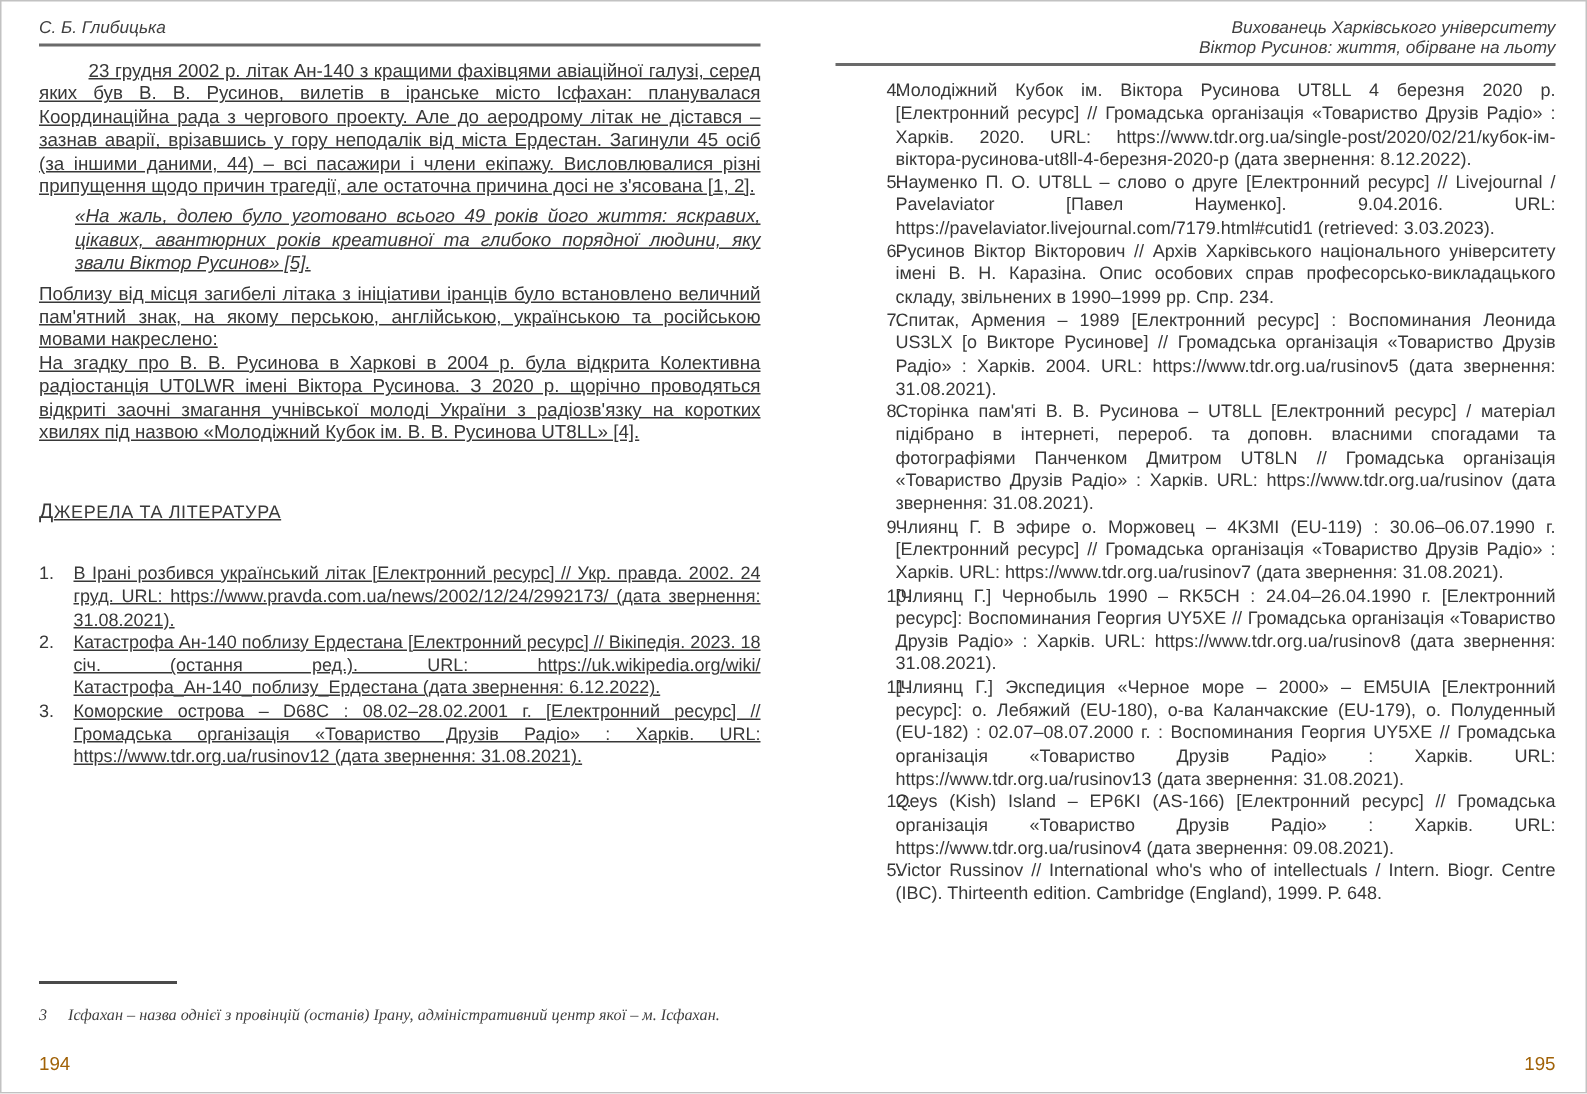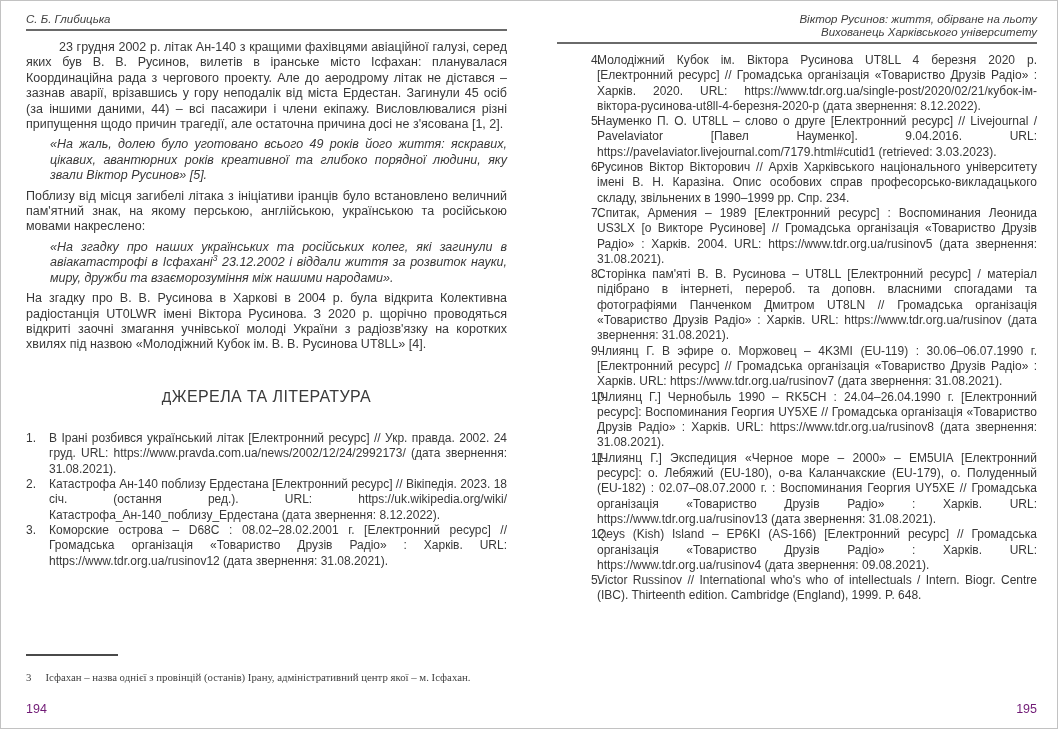--- a/index.html
+++ b/index.html
@@ -20,33 +20,33 @@
   .running-head {
     font-style:italic;
     font-size:11.5px;
     line-height:13px;
     color:#3f3f3f;
     white-space:nowrap;
   }
   .running-head.right { text-align:right; }
   .head-rule { height:2px; background:#6a6a6a; margin-top:3px; }
 
-  .body-block { margin-top:9px; font-size:12.5px; line-height:15.4px; text-align:justify; }
+  .body-block { margin-top:9px; font-size:12.5px; line-height:15.4px; text-align:justify;text-decoration:underline; }
   .body-block p { margin:0; }
   p.indent { text-indent:33px; }
   blockquote.quote {
     margin:5px 0 5px 24px;
     font-style:italic;
     text-align:justify;
   }
   .sup { vertical-align:super; font-size:8.5px; line-height:0; }
 
   .section-heading {
-    text-align:center;
-    font-size:16px;
+    text-align:left;
+    font-size:12px;
     letter-spacing:0.4px;
     margin:36px 0 26px 0;
     color:#3a3a3a;
   }
   .section-heading::first-letter { font-size:14px; }
 
   ol.refs { margin:0; padding:0; list-style:none; font-size:12px; line-height:15.3px; text-align:justify; }
   ol.refs li { position:relative; padding-left:23px; margin:0; }
   ol.refs li .ref-num { position:absolute; left:0; top:0; }
   .page-right ol.refs { margin-top:9px; padding-left:17px; }
@@ -54,63 +54,63 @@
 
   .footnote-rule {
     position:absolute; left:0; bottom:62px;
     width:92px; height:2px; background:#4a4a4a;
   }
   .footnote {
     position:absolute; left:0; bottom:34px; width:100%;
     font-family:"Liberation Serif","DejaVu Serif",serif;
     font-size:10.8px; line-height:13px; color:#3f3f3f;
     text-align:justify;
+    font-style:italic;
   }
   .footnote .fn-num { margin-right:14px; }
 
   .page-number {
     position:absolute; bottom:2px;
-    font-size:12.5px; color:#701a75;
+    font-size:12.5px; color:#a16207;
   }
   .page-number.left  { left:0; }
   .page-number.right { right:0; text-align:left; }
 </style>
 </head>
 <body>
 
 <div class="scan">
 
   <div class="page page-left">
     <div class="running-head">С. Б. Глибицька</div>
     <div class="head-rule"></div>
 
     <div class="body-block">
       <p class="indent">23 грудня 2002 р. літак Ан-140 з кращими фахівцями авіаційної галузі, серед яких був В. В. Русинов, вилетів в іранське місто Ісфахан: планувалася Координаційна рада з чергового проекту. Але до аеродрому літак не дістався – зазнав аварії, врізавшись у гору неподалік від міста Ердестан. Загинули 45 осіб (за іншими даними, 44) – всі пасажири і члени екіпажу. Висловлювалися різні припущення щодо причин трагедії, але остаточна причина досі не з'ясована [1, 2].</p>
       <blockquote class="quote">«На жаль, долею було уготовано всього 49 років його життя: яскравих, цікавих, авантюрних років креативної та глибоко порядної людини, яку звали Віктор Русинов» [5].</blockquote>
       <p>Поблизу від місця загибелі літака з ініціативи іранців було встановлено величний пам'ятний знак, на якому перською, англійською, українською та російською мовами накреслено:</p>
-      <blockquote class="quote"><span>«На згадку про наших українських та російських колег, які загинули в авіакатастрофі в Ісфахані</span><span class="sup">3</span><span> 23.12.2002 і віддали життя за розвиток науки, миру, дружби та взаєморозуміння між нашими народами».</span></blockquote>
       <p>На згадку про В. В. Русинова в Харкові в 2004 р. була відкрита Колективна радіостанція UT0LWR імені Віктора Русинова. З 2020 р. щорічно проводяться відкриті заочні змагання учнівської молоді України з радіозв'язку на коротких хвилях під назвою «Молодіжний Кубок ім. В. В. Русинова UT8LL» [4].</p>
 
       <div class="section-heading">ДЖЕРЕЛА ТА ЛІТЕРАТУРА</div>
 
       <ol class="refs">
         <li><span class="ref-num">1.</span><span>В Ірані розбився український літак [Електронний ресурс] // Укр. правда. 2002. 24 груд. URL: https://www.pravda.com.ua/news/2002/12/24/2992173/ (дата звернення: 31.08.2021).</span></li>
-        <li><span class="ref-num">2.</span><span>Катастрофа Ан-140 поблизу Ердестана [Електронний ресурс] // Вікіпедія. 2023. 18 січ. (остання ред.). URL: https://uk.wikipedia.org/wiki/Катастрофа_Ан-140_поблизу_Ердестана (дата звернення: 8.12.2022).</span></li>
+        <li><span class="ref-num">2.</span><span>Катастрофа Ан-140 поблизу Ердестана [Електронний ресурс] // Вікіпедія. 2023. 18 січ. (остання ред.). URL: https://uk.wikipedia.org/wiki/Катастрофа_Ан-140_поблизу_Ердестана (дата звернення: 6.12.2022).</span></li>
         <li><span class="ref-num">3.</span><span>Коморские острова – D68C : 08.02–28.02.2001 г. [Електронний ресурс] // Громадська організація «Товариство Друзів Радіо» : Харків. URL: https://www.tdr.org.ua/rusinov12 (дата звернення: 31.08.2021).</span></li>
       </ol>
     </div>
 
     <div class="footnote-rule"></div>
     <div class="footnote"><span class="fn-num">3</span><span>Ісфахан – назва однієї з провінцій (останів) Ірану, адміністративний центр якої – м. Ісфахан.</span></div>
     <div class="page-number left">194</div>
   </div>
 
   <div class="page page-right">
+    <div class="running-head right">Вихованець Харківського університету</div>
     <div class="running-head right">Віктор Русинов: життя, обірване на льоту</div>
-    <div class="running-head right">Вихованець Харківського університету</div>
     <div class="head-rule"></div>
 
     <ol class="refs">
       <li><span class="ref-num">4.</span><span>Молодіжний Кубок ім. Віктора Русинова UT8LL 4 березня 2020 р. [Електронний ресурс] // Громадська організація «Товариство Друзів Радіо» : Харків. 2020. URL: https://www.tdr.org.ua/single-post/2020/02/21/кубок-ім-віктора-русинова-ut8ll-4-березня-2020-р (дата звернення: 8.12.2022).</span></li>
       <li><span class="ref-num">5.</span><span>Науменко П. О. UT8LL – слово о друге [Електронний ресурс] // Livejournal / Pavelaviator [Павел Науменко]. 9.04.2016. URL: https://pavelaviator.livejournal.com/7179.html#cutid1 (retrieved: 3.03.2023).</span></li>
       <li><span class="ref-num">6.</span><span>Русинов Віктор Вікторович // Архів Харківського національного університету імені В. Н. Каразіна. Опис особових справ професорсько-викладацького складу, звільнених в 1990–1999 рр. Спр. 234.</span></li>
       <li><span class="ref-num">7.</span><span>Спитак, Армения – 1989 [Електронний ресурс] : Воспоминания Леонида US3LX [о Викторе Русинове] // Громадська організація «Товариство Друзів Радіо» : Харків. 2004. URL: https://www.tdr.org.ua/rusinov5 (дата звернення: 31.08.2021).</span></li>
       <li><span class="ref-num">8.</span><span>Сторінка пам'яті В. В. Русинова – UT8LL [Електронний ресурс] / матеріал підібрано в інтернеті, перероб. та доповн. власними спогадами та фотографіями Панченком Дмитром UT8LN // Громадська організація «Товариство Друзів Радіо» : Харків. URL: https://www.tdr.org.ua/rusinov (дата звернення: 31.08.2021).</span></li>
       <li><span class="ref-num">9.</span><span>Члиянц Г. В эфире о. Моржовец – 4K3MI (EU-119) : 30.06–06.07.1990 г. [Електронний ресурс] // Громадська організація «Товариство Друзів Радіо» : Харків. URL: https://www.tdr.org.ua/rusinov7 (дата звернення: 31.08.2021).</span></li>
       <li><span class="ref-num">10.</span><span>[Члиянц Г.] Чернобыль 1990 – RK5CH : 24.04–26.04.1990 г. [Електронний ресурс]: Воспоминания Георгия UY5XE // Громадська організація «Товариство Друзів Радіо» : Харків. URL: https://www.tdr.org.ua/rusinov8 (дата звернення: 31.08.2021).</span></li>

